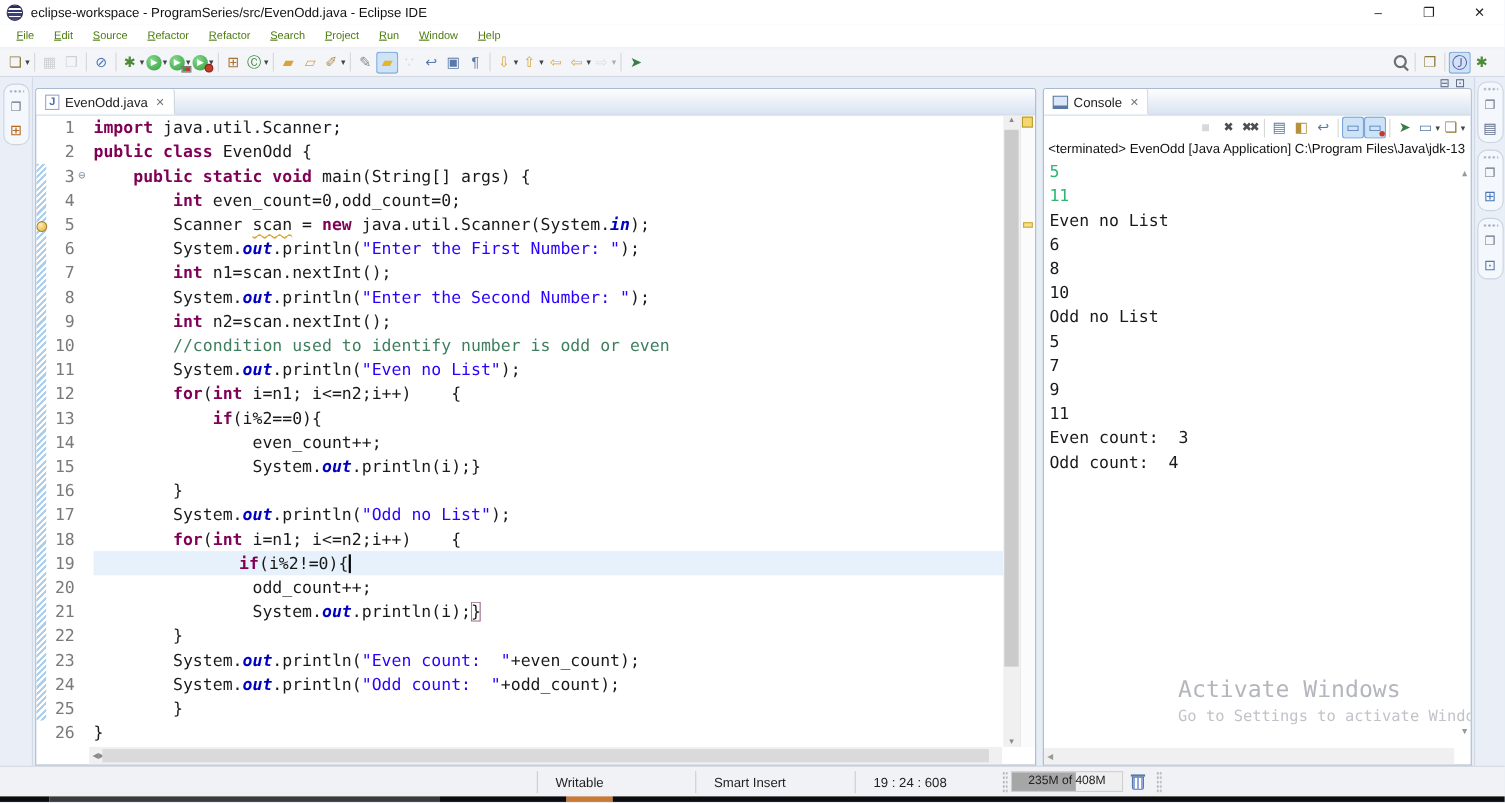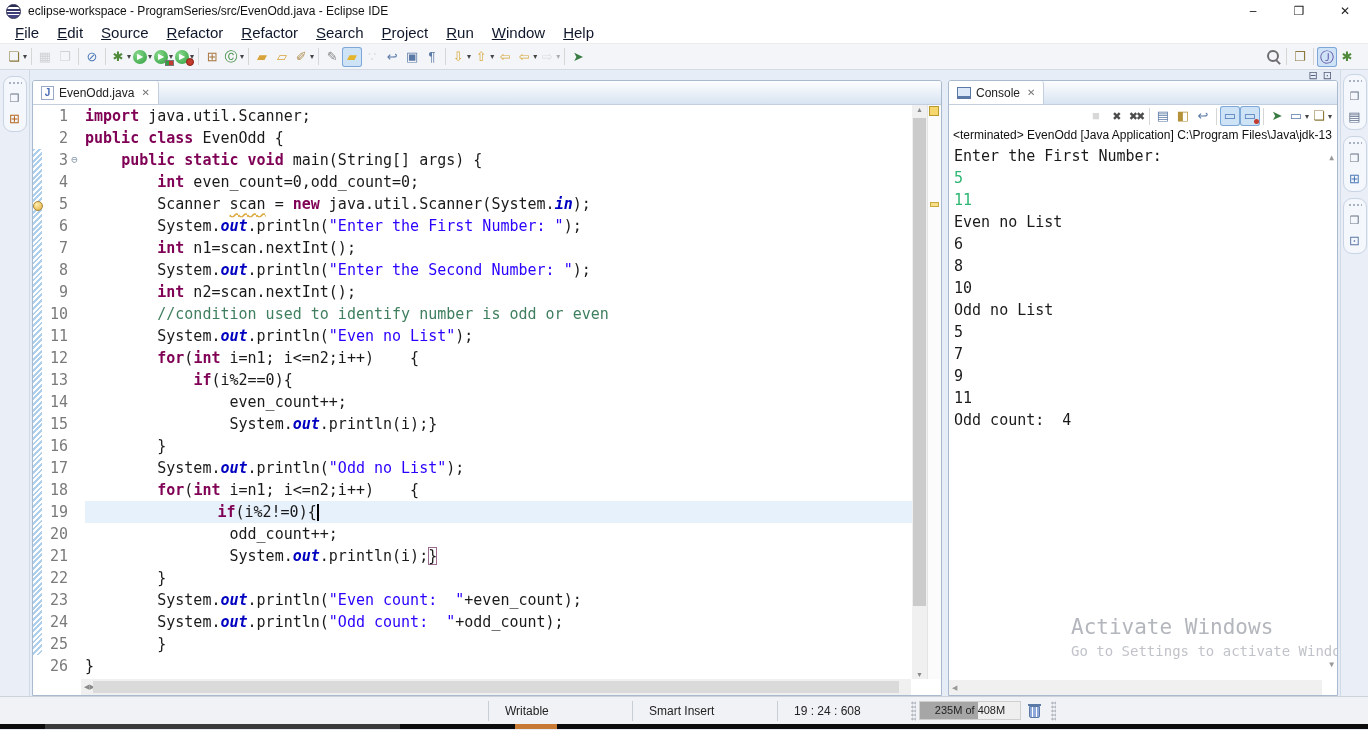--- a/index.html
+++ b/index.html
@@ -8,21 +8,21 @@
   
   .titlebar { height:22px; background:#fff; display:flex; align-items:center; padding-left:6px; gap:7px; font-size:12px; color:#111; }
   .logo { width:15px; height:15px; border-radius:50%;
     background:linear-gradient(180deg,#2c2c54 0 18%,#ffffff 18% 28%,#35356b 28% 44%,#ffffff 44% 54%,#3d3d7a 54% 72%,#ffffff 72% 80%,#464687 80% 100%);
     border:1px solid #2c2c54; }
   .winctl { margin-left:auto; display:flex; }
   .winbtn { width:46px; height:22px; display:flex; align-items:center; justify-content:center; font-size:12px; color:#222; }
 
   
   .menubar { height:22px; background:#fff; display:flex; align-items:center; padding-left:6px; border-bottom:1px solid #ececec; }
-  .menu-item { padding:2px 9px; font-size:15px; color:#0f172a; }
+  .menu-item { padding:2px 9px; font-size:10px; color:#4d7c0f; }
   .menu-item::first-letter { text-decoration:underline; }
 
   
   .toolbar { height:26px; background:#f3f5f9; border-bottom:1px solid #d4dae4; display:flex; align-items:center; padding:0 5px; }
   .tb-left, .tb-right { display:flex; align-items:center; }
   .tb-right { margin-left:auto; margin-right:6px; }
   .tbtn { height:20px; min-width:20px; padding:0 1px; display:flex; align-items:center; justify-content:center; border-radius:3px; position:relative; }
   .tbtn.active { background:#cfe3f7; box-shadow:inset 0 0 0 1px #7da7d9; }
   .tbtn.disabled { opacity:.4; }
   .tsep { width:1px; height:17px; background:#d6d6d6; margin:0 3px; }
@@ -493,32 +493,32 @@
             <span class="dd">▾</span>
           </div>
           <div class="tbtn">
             <span class="ic i-open-console">❏</span>
             <span class="dd">▾</span>
           </div>
         </div>
       <div class="constatus">&lt;terminated&gt; EvenOdd [Java Application] C:\Program Files\Java\jdk-13</div>
       <div class="conout">
         <div>
-            <div class="con-line">Enter the First Number: </div>
             <div class="con-line con-in">5</div>
             <div class="con-line con-in">11</div>
             <div class="con-line">Even no List</div>
             <div class="con-line">6</div>
             <div class="con-line">8</div>
             <div class="con-line">10</div>
             <div class="con-line">Odd no List</div>
             <div class="con-line">5</div>
             <div class="con-line">7</div>
             <div class="con-line">9</div>
             <div class="con-line">11</div>
+            <div class="con-line">Even count:  3</div>
             <div class="con-line">Odd count:  4</div>
           </div>
         <span class="con-up">▲</span>
         <span class="con-down">▼</span>
         <span class="wm1">Activate Windows</span>
         <span class="wm2">Go to Settings to activate Windows.</span>
       </div>
       <div class="conhscroll">
         <span>◀</span>
       </div>

